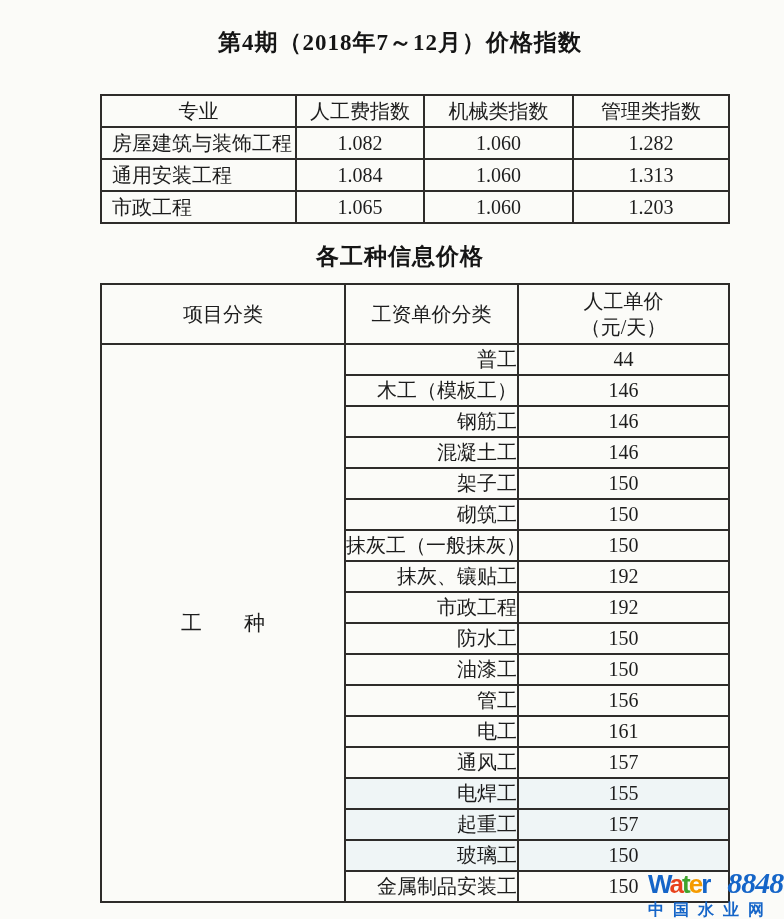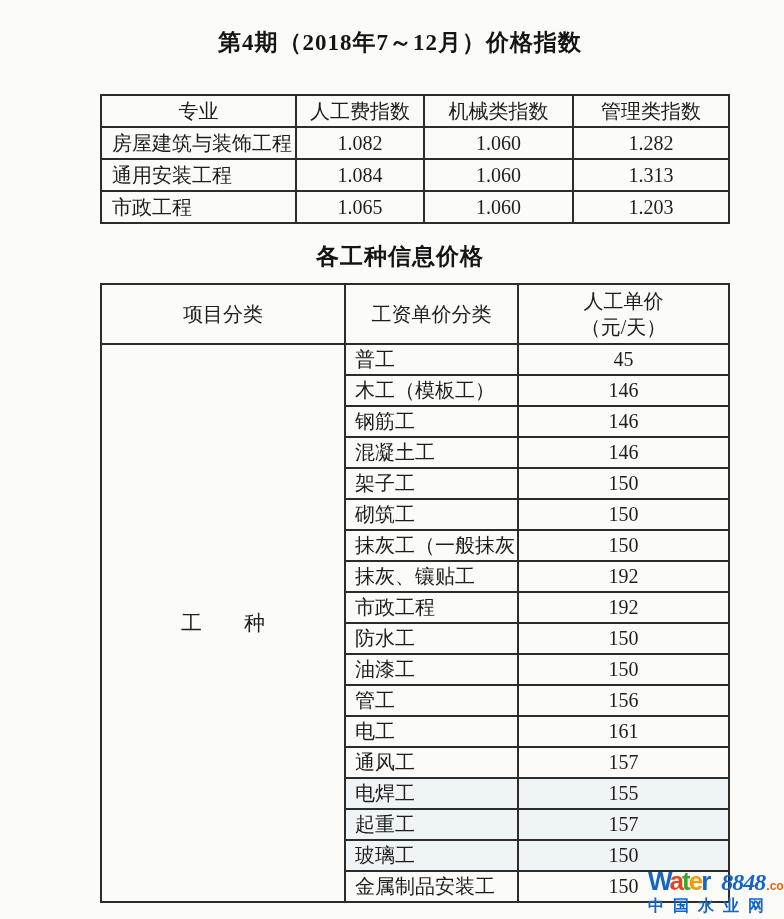--- a/index.html
+++ b/index.html
@@ -43,21 +43,21 @@
   .tbl1 th { height:30px; text-align:center; }
   .tbl1 td { height:30px;border-radius:9px; }
   .tbl1 td.lbl { text-align:left; padding-left:10px; }
   .tbl1 td.num { text-align:center; }
 
   
   .tbl2 { left:100px; top:283px; width:628px; height:530px; }
   .tbl2 thead th { height:58px; text-align:center; }
   .tbl2 thead th .hl { line-height:26px; }
   .tbl2 tbody td { height:29px; }
-  .tbl2 td.trade { text-align:left; padding-left:9px; }
+  .tbl2 td.trade { text-align:right; }
   .tbl2 td.num { text-align:center; }
   .tbl2 td.cat-cell { text-align:center; font-size:21px; }
 
   
   .tbl2 tbody tr:nth-child(n+15):nth-child(-n+17) td:not(.cat-cell) {
     background:rgba(198,222,243,0.22);
   }
 
   
   .watermark {
@@ -68,21 +68,21 @@
     display:flex; align-items:baseline;
     white-space:nowrap;
   }
   .wm-water {
     font-family:"Liberation Sans",sans-serif;
     font-size:26px; font-weight:bold; letter-spacing:-2px;
   }
   .wm-num {
     font-family:"Liberation Serif",serif;
     font-style:italic; font-weight:bold;
-    font-size:24px; color:#1565c8; margin-left:12px; letter-spacing:-1px;
+    font-size:30px; color:#1565c8; margin-left:18px; letter-spacing:-1px;
   }
   .wm-com {
     font-family:"Liberation Sans",sans-serif;
     font-size:12px; font-weight:bold; color:#e8630d; margin-left:1px;
   }
   .wm-sub {
     margin-top:4px;
     font-family:"Liberation Sans",sans-serif;
     font-weight:bold; font-size:16px; color:#1565c8;
     letter-spacing:9px; white-space:nowrap;
@@ -147,21 +147,21 @@
         <th>
           <div class="hl">人工单价</div>
           <div class="hl">（元/天）</div>
         </th>
       </tr>
     </thead>
     <tbody>
       <tr>
         <td class="cat-cell" rowspan="18">工　　种</td>
         <td class="trade">普工</td>
-        <td class="num">45</td>
+        <td class="num">44</td>
       </tr>
       <tr>
         <td class="trade">木工（模板工）</td>
         <td class="num">146</td>
       </tr>
       <tr>
         <td class="trade">钢筋工</td>
         <td class="num">146</td>
       </tr>
       <tr>

